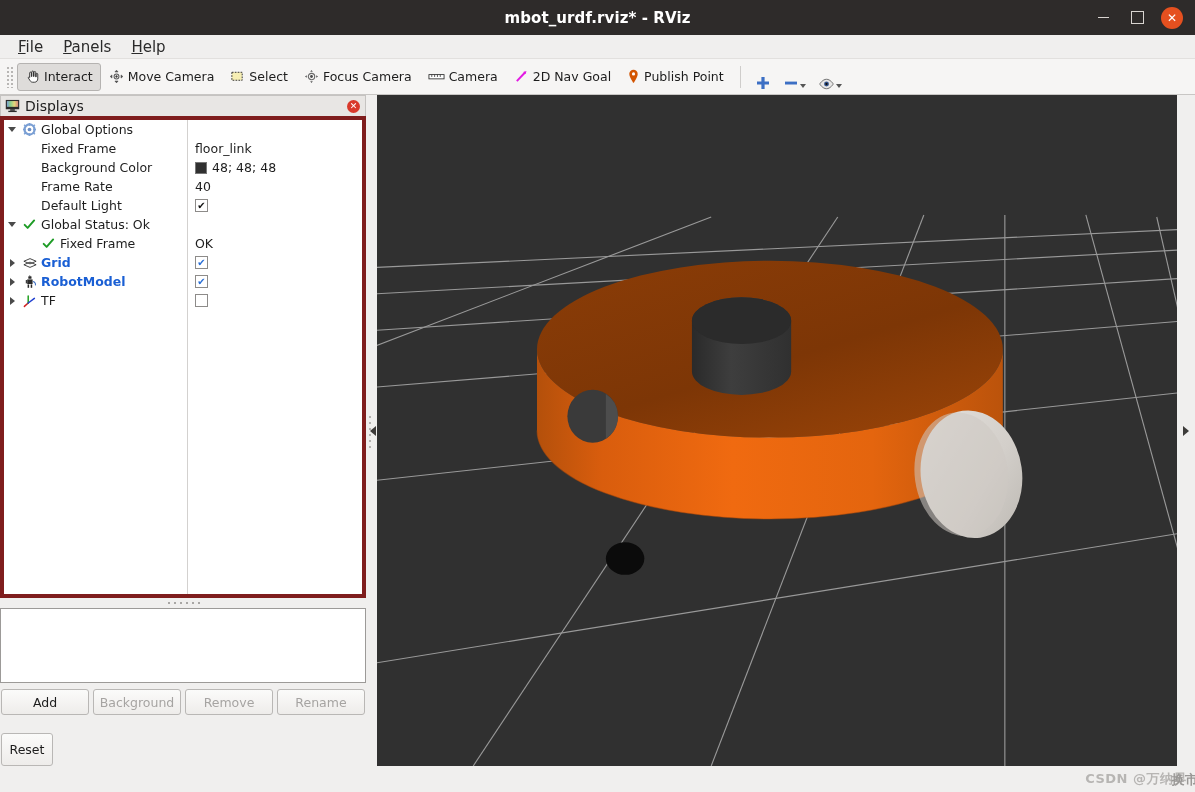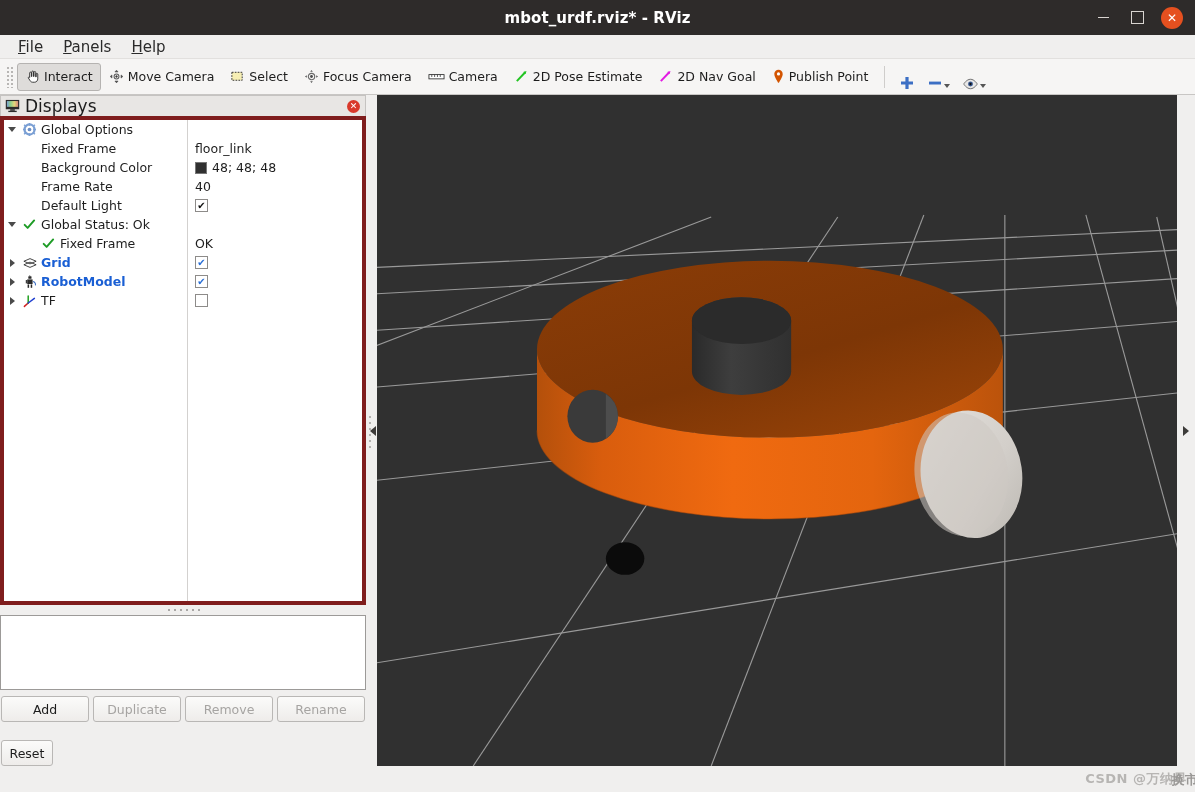--- a/index.html
+++ b/index.html
@@ -105,21 +105,21 @@
     display: flex; flex-direction: column;
     padding: 0; background: #f0efee;
   }
   .panel-header {
     height: 21px; background: #e8e6e4;
     display: flex; align-items: center;
     padding: 0 3px 0 4px; border: 1px solid #c5c3c1;
     border-bottom: none;
   }
   .panel-title {
-    font-size: 17px; color: #1d1d1d; margin-left: 5px;
+    font-size: 14px; color: #1d1d1d; margin-left: 5px;
   }
   .panel-close {
     margin-left: auto; width: 17px; height: 17px;
     display: flex; align-items: center; justify-content: center;
     cursor: pointer;
   }
   .panel-close-dot {
     width: 13px; height: 13px; border-radius: 50%;
     background: #d9392b; color: #fff; font-size: 9px;
     display: flex; align-items: center; justify-content: center;
@@ -201,21 +201,21 @@
   .qbtn {
     height: 26px; flex: 1 1 0; font-size: 12.5px;
     background: linear-gradient(180deg,#fbfbfa 0%, #eeecea 100%);
     border: 1px solid #b9b7b5; border-radius: 3px;
     color: #1d1d1d; cursor: pointer;
     display: flex; align-items: center; justify-content: center;
   }
   .qbtn.disabled { color: #a6a4a2; cursor: default; }
   .reset-row { padding: 6px 1px 0 1px; flex: 0 0 auto; }
   .qbtn.reset {
-    width: 52px; flex: 0 0 52px; height: 26px;
+    width: 52px; flex: 0 0 52px; height: 33px;
   }
 
   
   .vsplit {
     width: 11px; flex: 0 0 11px; background: #f0efee;
     display: flex; align-items: center; justify-content: center;
     cursor: col-resize; position: relative;
   }
   .vsplit-dots {
     position: absolute; top: 50%; transform: translateY(-50%);
@@ -337,29 +337,20 @@
             <line x1="4" y1="4.5" x2="4" y2="7"></line>
             <line x1="7" y1="4.5" x2="7" y2="7"></line>
             <line x1="10" y1="4.5" x2="10" y2="7"></line>
             <line x1="13" y1="4.5" x2="13" y2="7"></line>
           </g>
         </svg>
       </span>
       <span>Camera</span>
     </div>
 
-    <div class="tb-btn">
-      <span class="tb-icon">
-        <svg width="15" height="15" viewBox="0 0 16 16">
-          <line x1="3" y1="13" x2="12" y2="3.5" stroke="#22c422" stroke-width="2.1"></line>
-          <path d="M13.3 2.2 9.8 3.1l2.6 2.3z" fill="#22c422"></path>
-        </svg>
-      </span>
-      <span>2D Pose Estimate</span>
-    </div>
 
     <div class="tb-btn">
       <span class="tb-icon">
         <svg width="15" height="15" viewBox="0 0 16 16">
           <line x1="3" y1="13" x2="12" y2="3.5" stroke="#e21ae2" stroke-width="2.1"></line>
           <path d="M13.3 2.2 9.8 3.1l2.6 2.3z" fill="#e21ae2"></path>
         </svg>
       </span>
       <span>2D Nav Goal</span>
     </div>
@@ -601,21 +592,21 @@
       </div>
 
       <div class="splitter-h">
         <div class="splitter-dots"></div>
       </div>
 
       <div class="blank-panel"></div>
 
       <div class="btn-row">
         <div class="qbtn">Add</div>
-        <div class="qbtn disabled">Duplicate</div>
+        <div class="qbtn disabled">Background</div>
         <div class="qbtn disabled">Remove</div>
         <div class="qbtn disabled">Rename</div>
       </div>
 
       <div class="reset-row">
         <div class="qbtn reset">Reset</div>
       </div>
     </div>
 
     <div class="vsplit">

